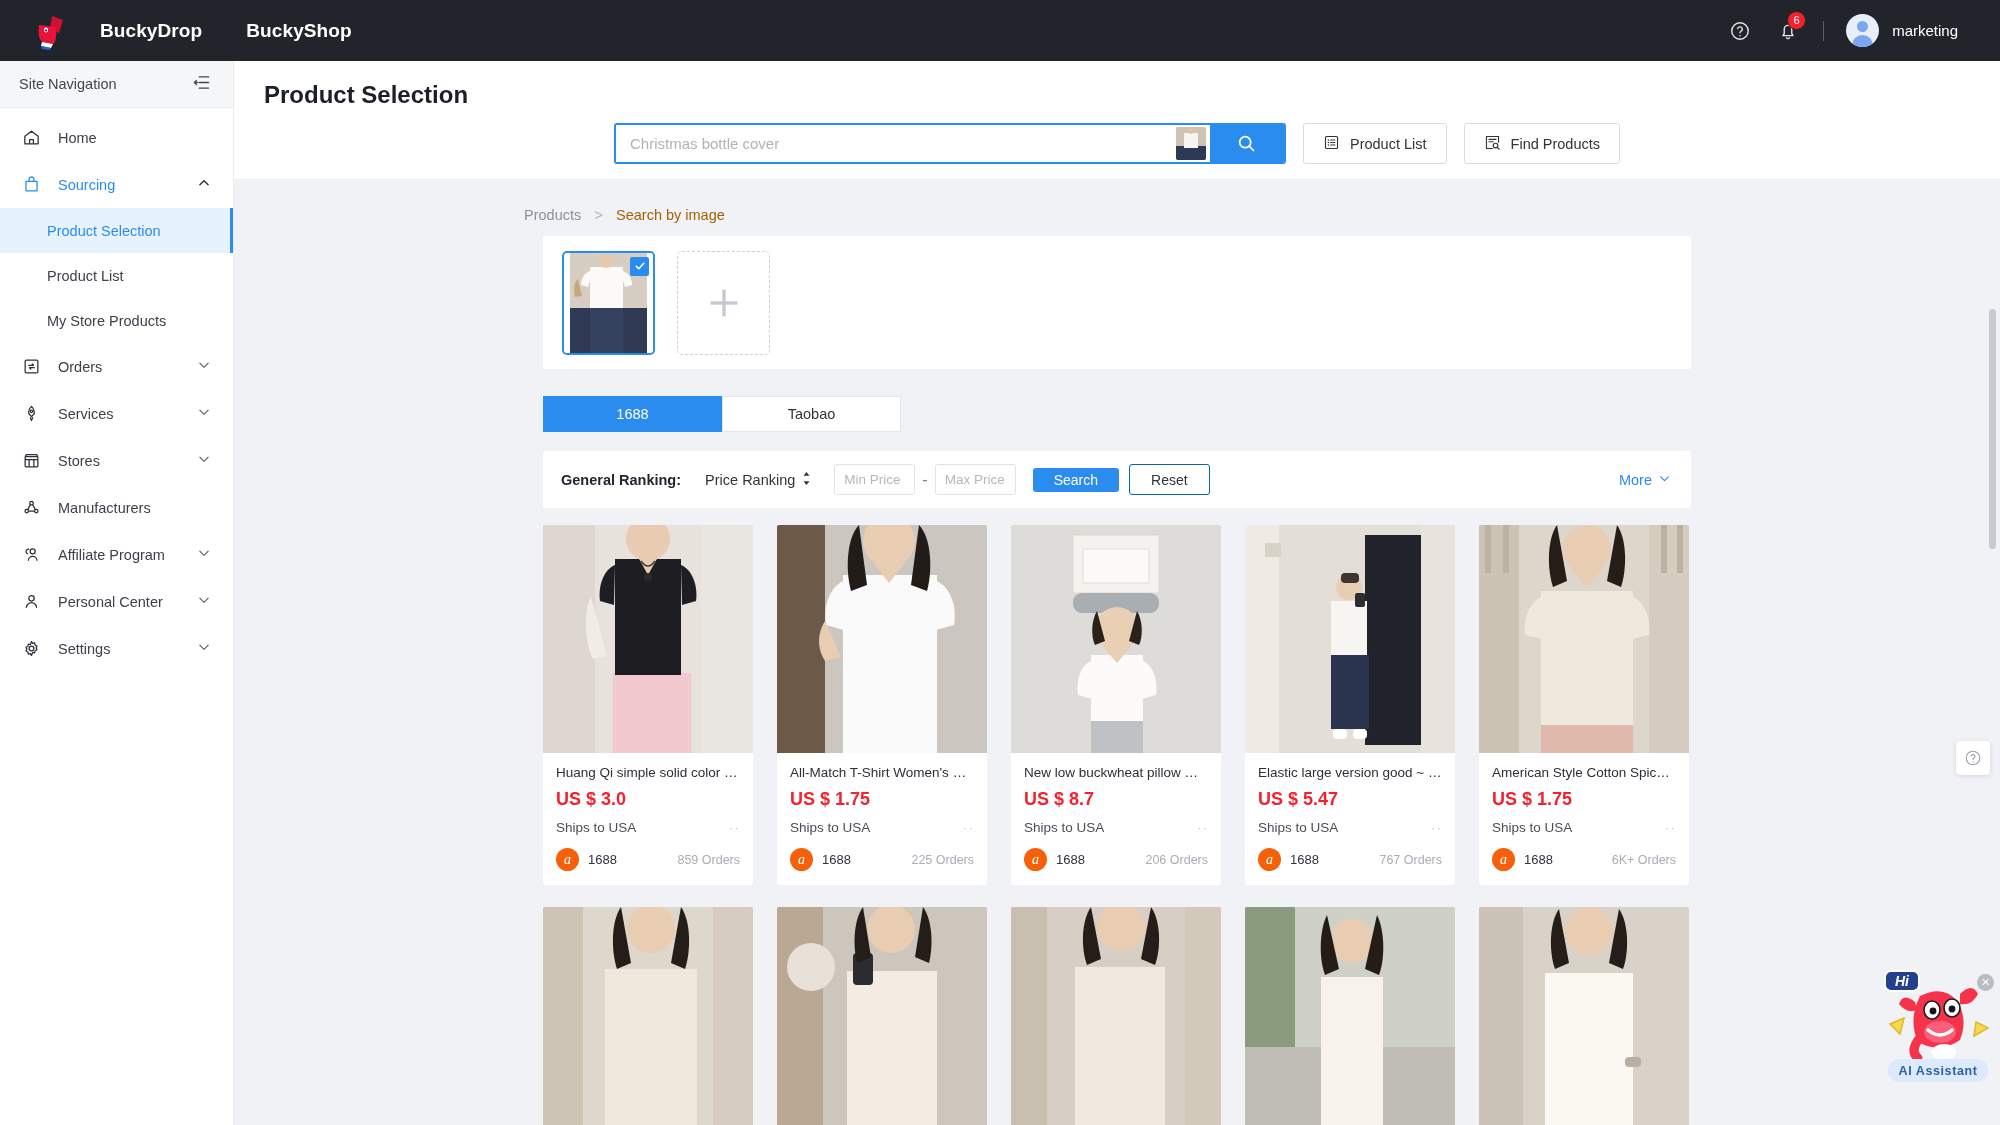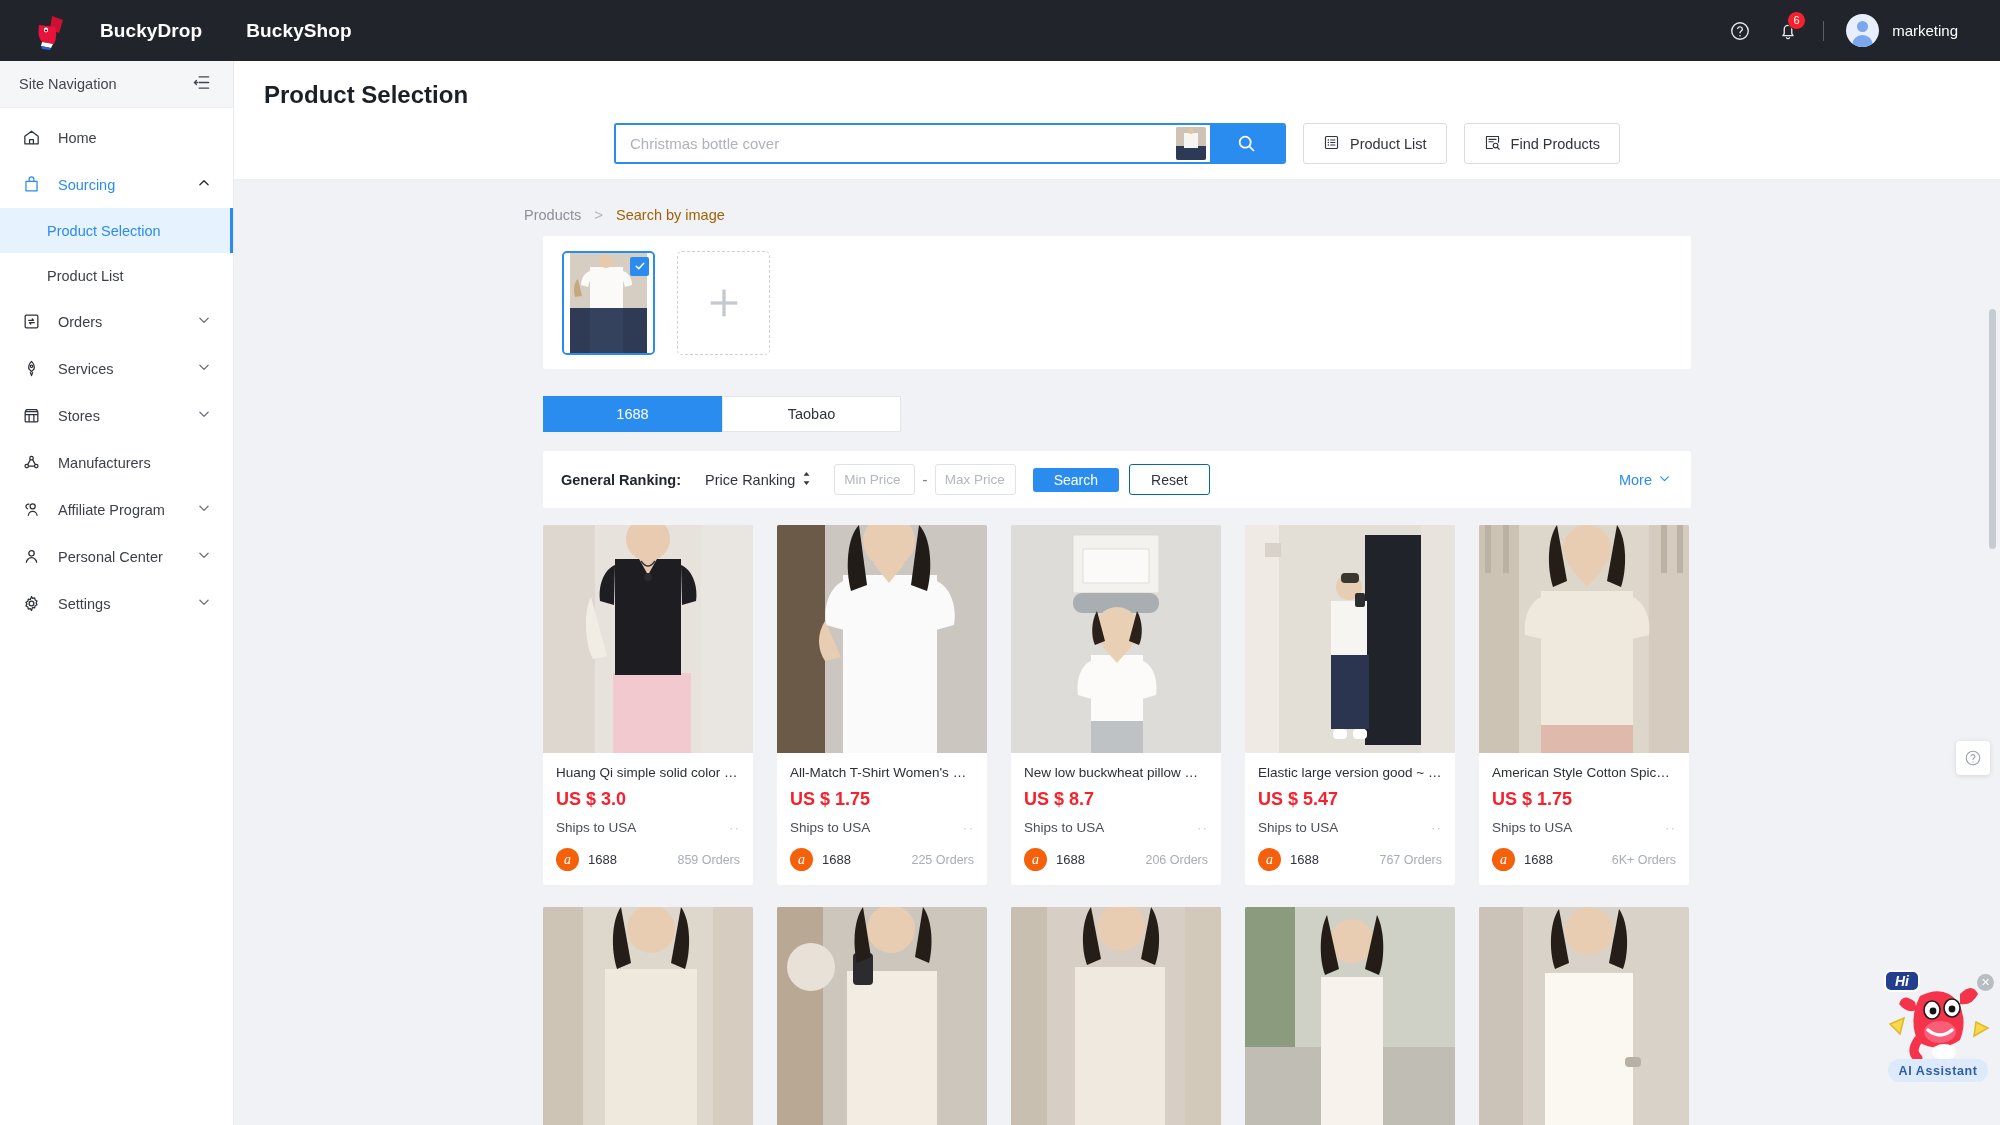--- a/index.html
+++ b/index.html
@@ -303,20 +303,23 @@
             <path d="M5 15l7-7 7 7"></path>
           </svg>
       </span>
     </div>
 
     <div class="subnav-item selected">
       <span>Product Selection</span>
     </div>
     <div class="subnav-item">
       <span>Product List</span>
+    </div>
+    <div class="subnav-item">
+      <span>My Store Products</span>
     </div>
 
     <div class="nav-item">
       <span class="nav-ico">
         <svg width="19" height="19" viewBox="0 0 24 24" fill="none" stroke="#2c3038" stroke-width="1.6" stroke-linejoin="round">
           <rect x="4" y="4" width="16" height="16" rx="1.5"></rect>
           <path d="M8.5 10.5h6l-1.6-1.6M15.5 13.5h-6l1.6 1.6" stroke-linecap="round"></path>
         </svg>
       </span>
       <span>Orders</span>

